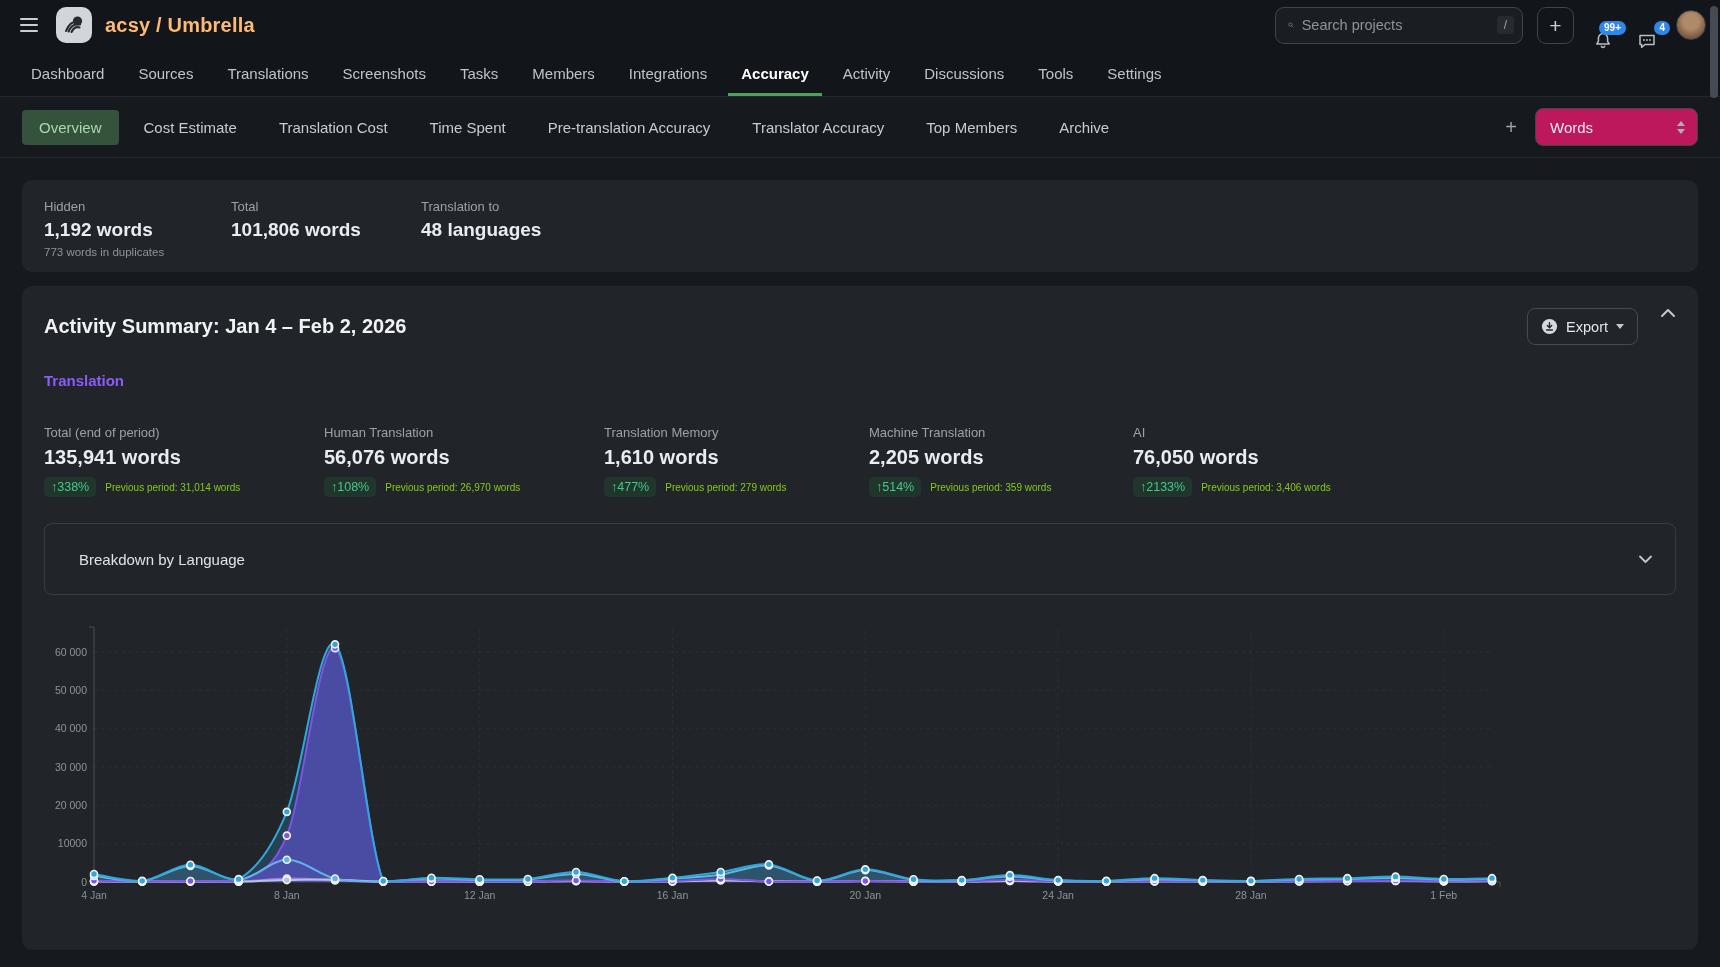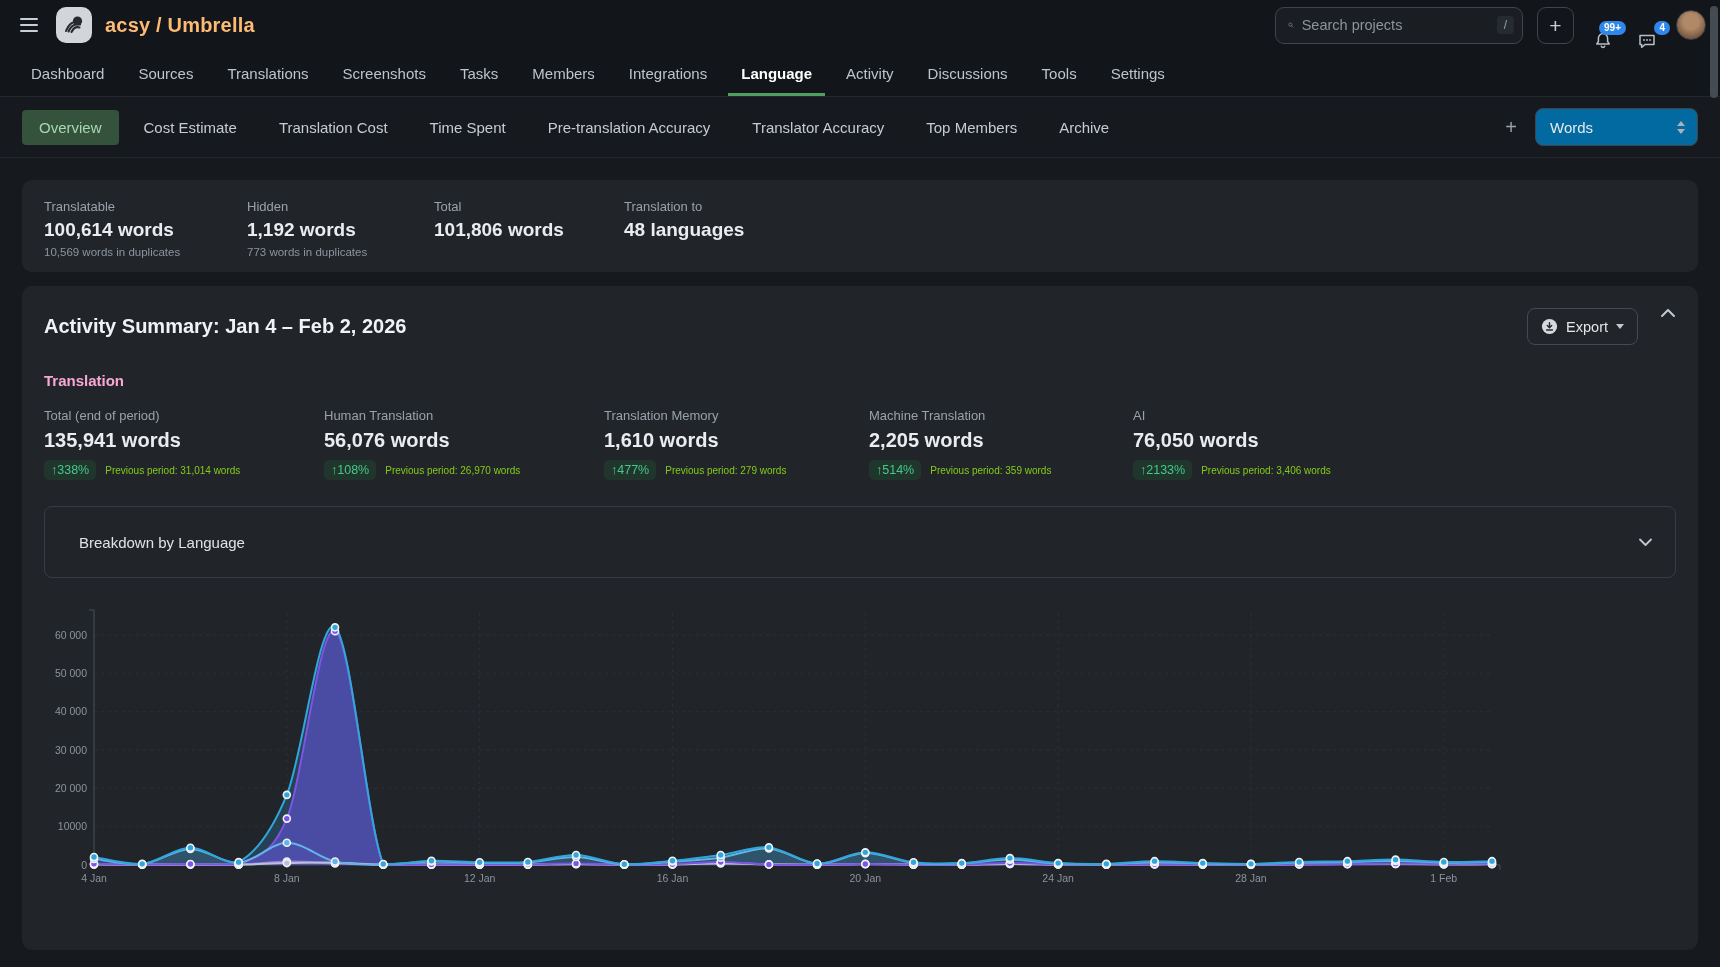--- a/index.html
+++ b/index.html
@@ -29,21 +29,21 @@
   
   .nav { background:#121519; display:flex; gap:8px; padding:0 18px; border-bottom:1px solid #23272d; }
   .nav-item { font-size:15px; color:#bdc4cc; padding:15px 13px 11px; border-bottom:3px solid transparent; cursor:pointer; }
   .nav-item.active { color:#ffffff; font-weight:700; border-bottom-color:#4f9f5f; }
 
   
   .subnav { display:flex; align-items:center; padding:11px 22px; border-bottom:1px solid #23272d; gap:8px; }
   .sub-item { font-size:15px; color:#c6ccd4; padding:9px 17px; border-radius:4px; cursor:pointer; }
   .sub-item.active { background:#35523c; color:#a6d9ad; }
   .sub-plus { margin-left:auto; color:#9aa1ab; font-size:20px; cursor:pointer; padding:0 10px; }
-  .unit-select { width:163px; height:38px; background:#0369a1; border:1px solid #3f454c; border-radius:8px;
+  .unit-select { width:163px; height:38px; background:#be185d; border:1px solid #3f454c; border-radius:8px;
     display:flex; align-items:center; padding:0 12px 0 14px; cursor:pointer; }
   .unit-select .val { font-size:15px; color:#e6e9ed; flex:1; }
   .updown { display:flex; flex-direction:column; gap:3px; align-items:center; }
   .tri-up { width:0;height:0;border-left:4px solid transparent;border-right:4px solid transparent;border-bottom:5px solid #aab1b9;}
   .tri-dn { width:0;height:0;border-left:4px solid transparent;border-right:4px solid transparent;border-top:5px solid #aab1b9;}
 
   
   .card { background:#212529; border-radius:10px; margin:0 22px; }
   .stats-card { margin-top:22px; padding:19px 22px 14px; display:flex; }
   .stat-col { display:flex; flex-direction:column; }
@@ -52,22 +52,22 @@
   .stat-sub { font-size:11.5px; color:#8d949e; margin-top:5px; }
 
   .activity-card { margin-top:14px; padding:22px 22px 0; height:664px; overflow:hidden; }
   .activity-head { display:flex; align-items:center; }
   .activity-title { font-size:20px; font-weight:700; color:#f0f2f5; }
   .head-right { margin-left:auto; display:flex; gap:22px; }
   .export-btn { height:37px; border:1px solid #434a52; border-radius:8px; background:transparent; color:#e2e6ea;
     font-size:14.5px; display:flex; align-items:center; gap:8px; padding:0 13px; cursor:pointer; font-family:inherit;}
   .caret-dn { width:0;height:0;border-left:4.5px solid transparent;border-right:4.5px solid transparent;border-top:5px solid #c2c8cf;}
 
-  .section-title { font-size:15px; font-weight:700; color:#f9a8d4; margin-top:27px; }
-  .tr-stats { display:flex; margin-top:19px; }
+  .section-title { font-size:15px; font-weight:700; color:#8b5cf6; margin-top:27px; }
+  .tr-stats { display:flex; margin-top:36px; }
   .tr-col { display:flex; flex-direction:column; }
   .tr-label { font-size:13px; color:#99a1ab; }
   .tr-value { font-size:20px; font-weight:700; color:#e9ecf0; margin-top:6px; }
   .tr-meta { display:flex; align-items:center; gap:9px; margin-top:8px; }
   .chg-badge { background:#20362c; color:#45c88a; font-size:12.5px; border-radius:5px; padding:3px 7px; font-weight:400;}
   .prev-txt { font-size:10px; color:#84cc16; }
 
   .breakdown { margin-top:26px; height:72px; border:1px solid #363c43; border-radius:8px;
     display:flex; align-items:center; padding:0 22px; cursor:pointer; }
   .breakdown-label { font-size:15px; color:#dfe3e8;margin-left:12px; }
@@ -127,21 +127,21 @@
 <div class="scrollbar"></div>
 
 <div class="nav" id="main-nav">
     <div class="nav-item">Dashboard</div>
     <div class="nav-item">Sources</div>
     <div class="nav-item">Translations</div>
     <div class="nav-item">Screenshots</div>
     <div class="nav-item">Tasks</div>
     <div class="nav-item">Members</div>
     <div class="nav-item">Integrations</div>
-    <div class="nav-item active">Language</div>
+    <div class="nav-item active">Accuracy</div>
     <div class="nav-item">Activity</div>
     <div class="nav-item">Discussions</div>
     <div class="nav-item">Tools</div>
     <div class="nav-item">Settings</div>
   </div>
 
 <div class="subnav">
   <span id="subnav-items" style="display:flex;gap:8px;align-items:center;">
       <div class="sub-item active">Overview</div>
       <div class="sub-item">Cost Estimate</div>
@@ -156,25 +156,20 @@
   <div class="unit-select">
     <span class="val">Words</span>
     <span class="updown">
         <span class="tri-up"></span>
         <span class="tri-dn"></span>
       </span>
   </div>
 </div>
 
 <div class="card stats-card" id="stats-card">
-    <div class="stat-col" style="width: 203px;">
-      <span class="stat-label">Translatable</span>
-      <span class="stat-value">100,614 words</span>
-      <span class="stat-sub">10,569 words in duplicates</span>
-    </div>
     <div class="stat-col" style="width: 187px;">
       <span class="stat-label">Hidden</span>
       <span class="stat-value">1,192 words</span>
       <span class="stat-sub">773 words in duplicates</span>
     </div>
     <div class="stat-col" style="width: 190px;">
       <span class="stat-label">Total</span>
       <span class="stat-value">101,806 words</span>
     </div>
     <div class="stat-col" style="width: auto;">

